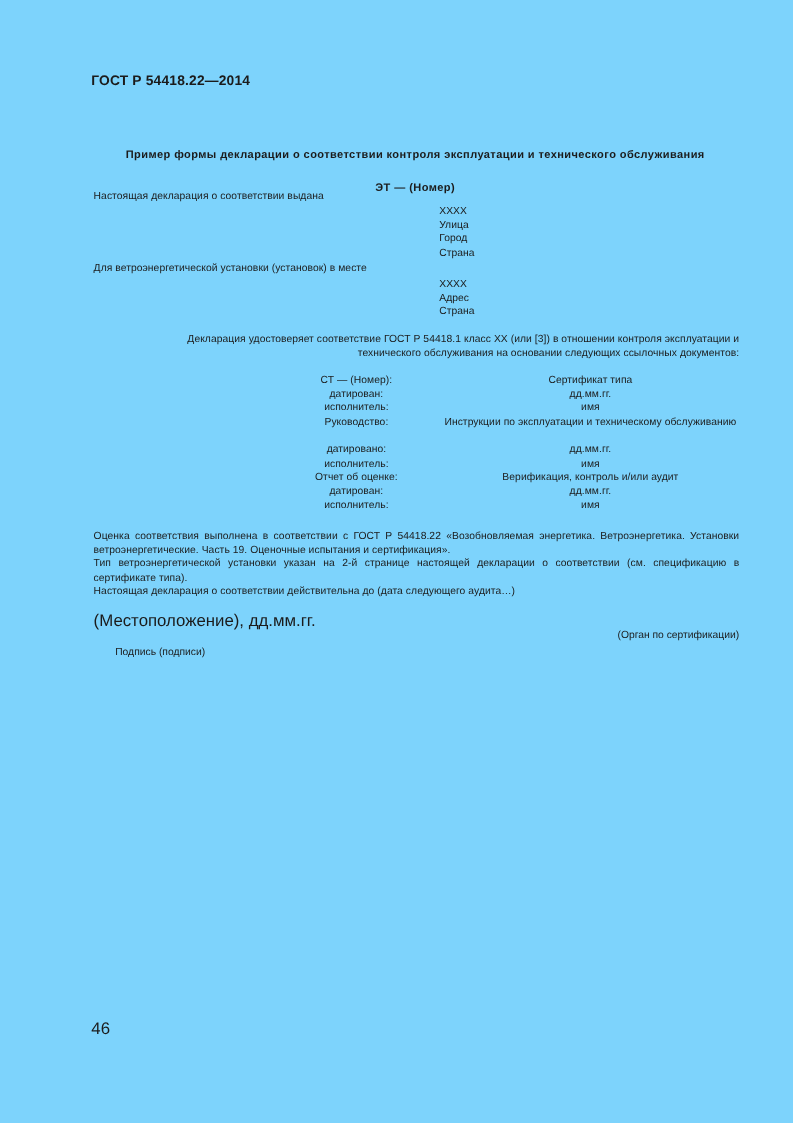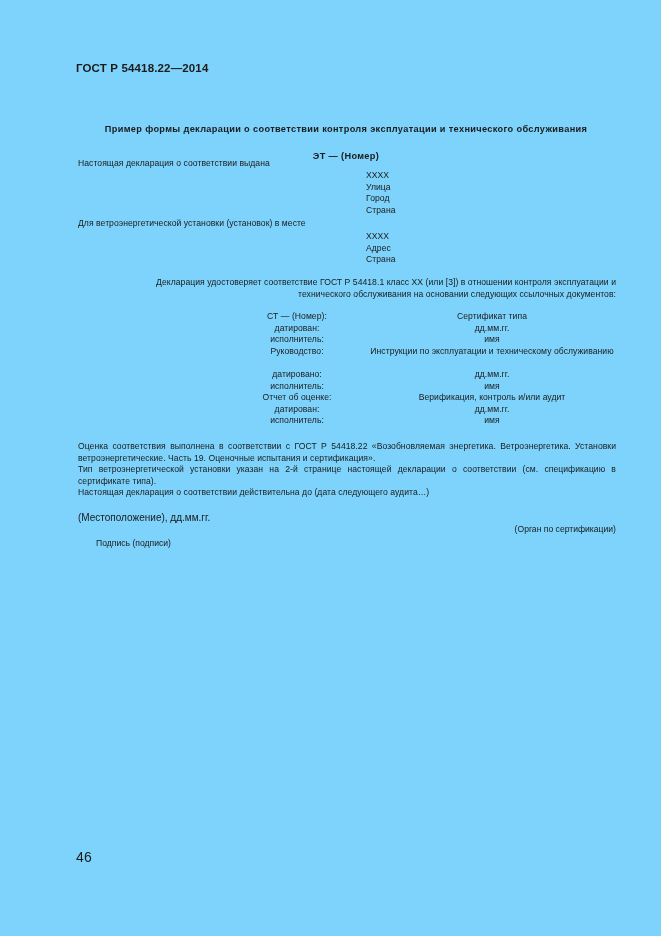--- a/index.html
+++ b/index.html
@@ -106,21 +106,21 @@
     text-align: justify;
     text-justify: inter-word;
   }
   .para-block p.nojust { text-align: left; }
 
   
   .sig-location {
     position: absolute;
     left: 78px;
     top: 512px;
-    font-size: 10px;
+    font-size: 14px;
     line-height: 11.6px;
     white-space: nowrap;
   }
   .sig-body {
     position: absolute;
     right: 45px;
     top: 524px;
     font-size: 8.6px;
     line-height: 11.6px;
     white-space: nowrap;

